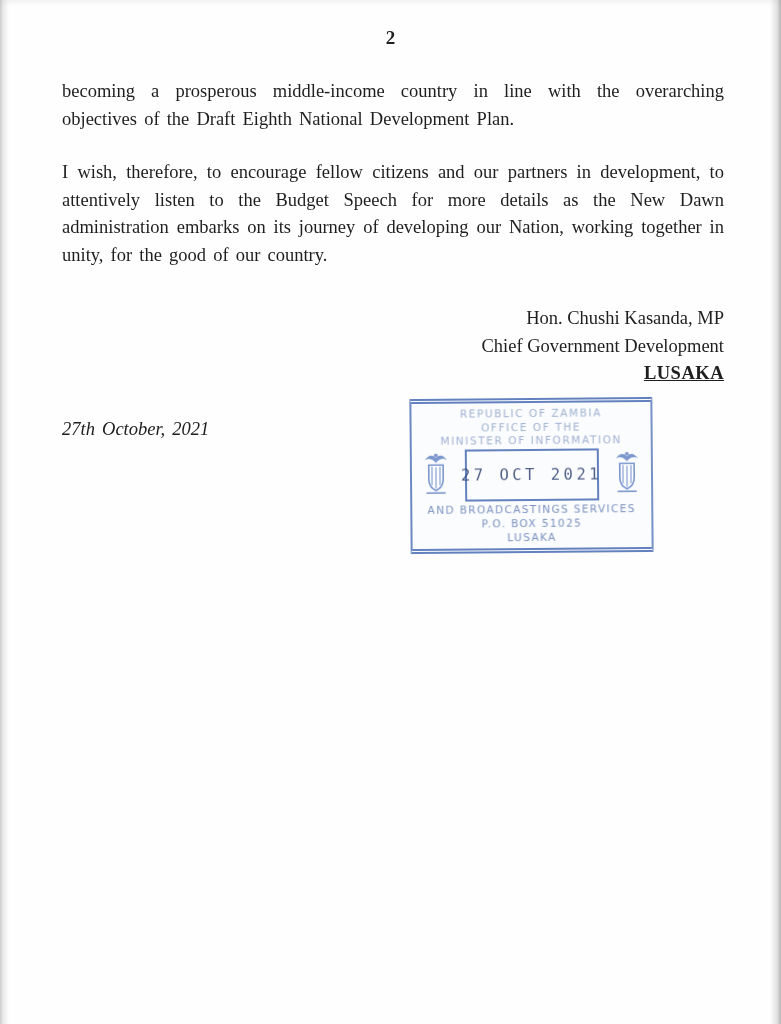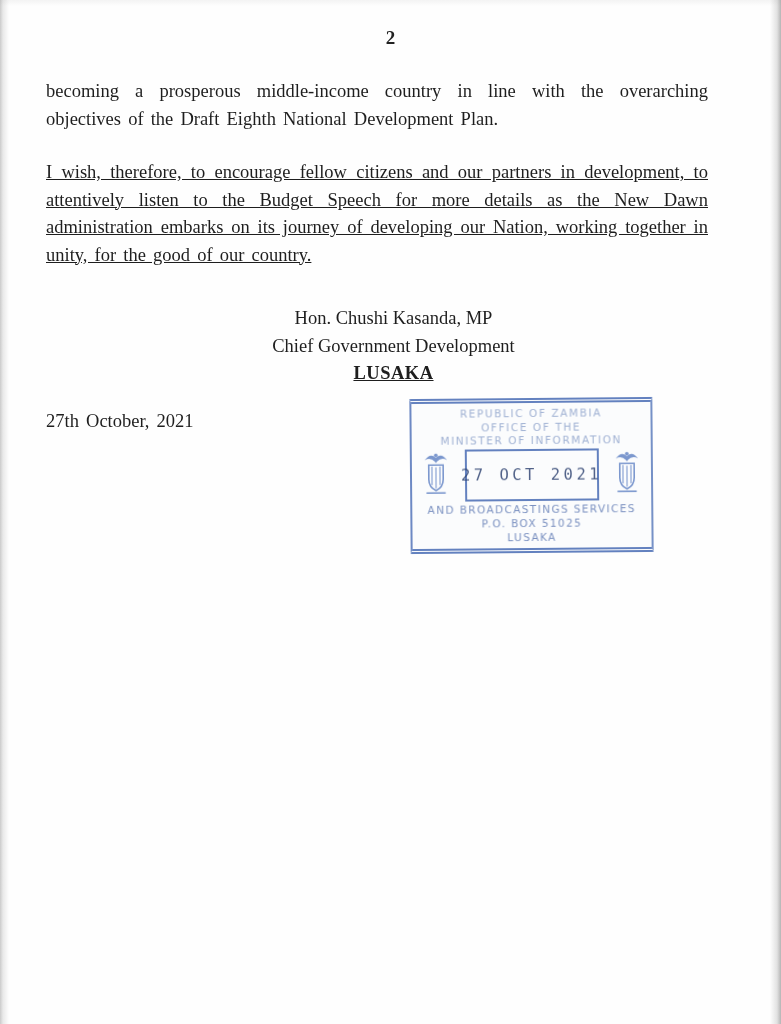--- a/index.html
+++ b/index.html
@@ -24,45 +24,46 @@
     left: 0;
     right: 0;
     text-align: center;
     font-size: 19px;
     font-weight: bold;
     color: #222;
   }
 
   .content {
     position: absolute;
-    left: 46px;
+    left: 62px;
     top: 78px;
     width: 662px;
     font-size: 18.5px;
     line-height: 27.5px;
     text-align: justify;
     word-spacing: 2.5px;
   }
   .content p { margin: 0 0 26px 0; }
-  .content p:last-of-type { margin-bottom: 16px; text-decoration: underline; }
+  .content p:last-of-type { margin-bottom: 16px; }
 
   .signature {
     margin-top: 36px;
-    text-align: center;
+    text-align: right;
     word-spacing: normal;
     margin-left: 33px;
   }
   .signature .line { display: block; }
   .signature .city {
     font-weight: bold;
     text-decoration: underline;
     letter-spacing: .5px;
   }
   .sig-date {
-    margin-top: 20px;
+    margin-top: 28px;
+    font-style: italic;
   }
 
   
   .stamp {
     position: absolute;
     left: 410px;
     top: 398px;
     width: 243px;
     height: 155px;
     box-sizing: border-box;

